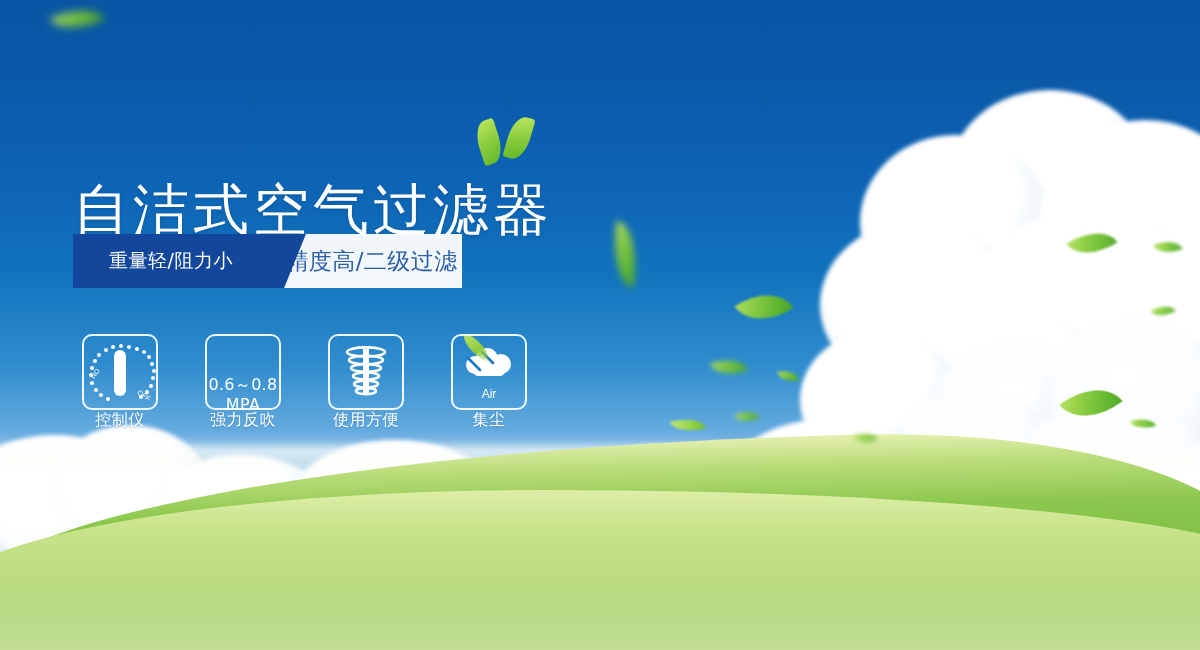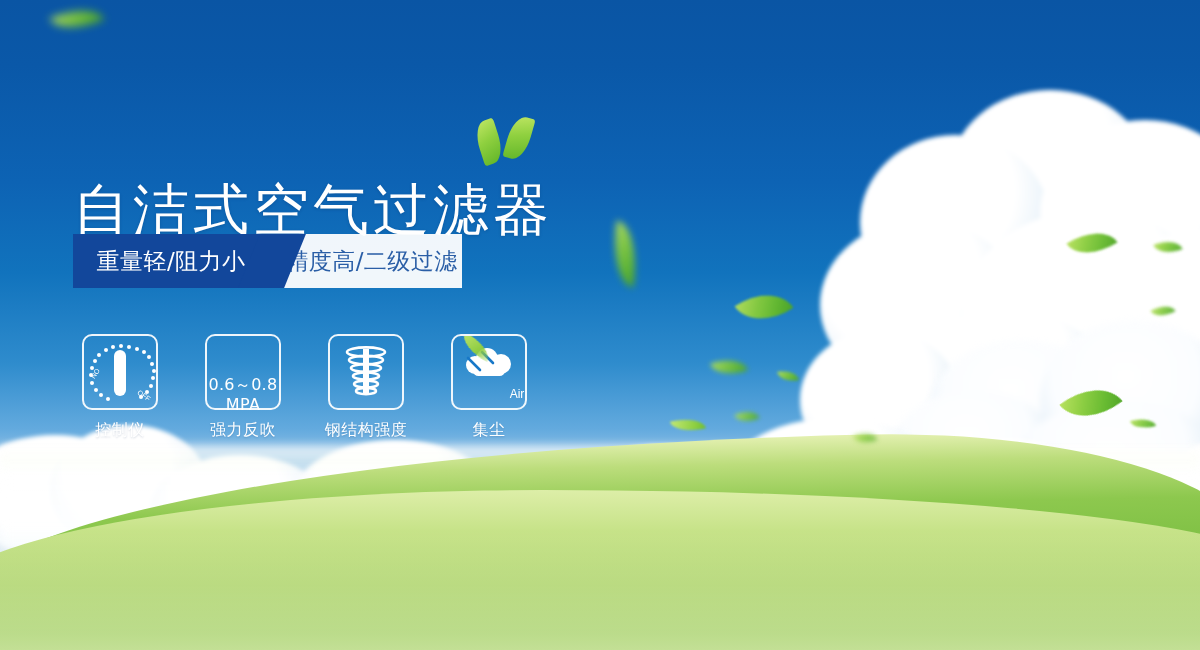--- a/index.html
+++ b/index.html
@@ -201,21 +201,21 @@
   }
   #subtitle-left {
     position: relative;
     width: 196px;
     height: 100%;
     background: #12479b;
     display: flex;
     align-items: center;
     justify-content: center;
     color: #ffffff;
-    font-size: 23px;
+    font-size: 19px;
     letter-spacing: 0.5px;
     font-family: "DejaVu Sans", "Liberation Sans", sans-serif;
     z-index: 2;
   }
   #subtitle-left::after {
     content: "";
     position: absolute;
     right: -26px;
     top: 0;
     width: 46px;
@@ -269,21 +269,20 @@
   }
   .feature-text {
     font-size: 16px;
     line-height: 20px;
     letter-spacing: 0.3px;
     font-family: "DejaVu Sans", "Liberation Sans", sans-serif;
     white-space: pre-line;
     margin-top: 46px;
   }
   .feature-label {
-    margin-top: 10px;
     font-size: 16px;
     color: #ffffff;
     letter-spacing: 0.5px;
     font-family: "DejaVu Sans", "Liberation Sans", sans-serif;
     white-space: nowrap;
     text-shadow: 0 1px 2px rgba(0,40,90,0.18);
   }
 
   
   .gauge-dot {
@@ -315,21 +314,20 @@
   
   .air-label {
     position: absolute;
     bottom: 7px;
     left: 0;
     width: 100%;
     text-align: center;
     font-size: 12px;
     color: #ffffff;
     font-family: "Liberation Sans", sans-serif;
-    padding-left: 28px;
   }
   .icon-leaf-streak {
     position: absolute;
     left: 6px;
     top: 3px;
     width: 34px;
     height: 16px;
     border-radius: 0 100% 0 100%;
     background: linear-gradient(120deg, #bde36c 0%, #8fcd42 60%, rgba(140,205,66,0.25) 100%);
     transform: rotate(28deg);
@@ -487,21 +485,21 @@
             <ellipse cx="29" cy="9" rx="19" ry="4.6"></ellipse>
             <ellipse cx="29" cy="17" rx="17" ry="4.2"></ellipse>
             <ellipse cx="29" cy="25" rx="15" ry="3.9"></ellipse>
             <ellipse cx="29" cy="33" rx="13" ry="3.6"></ellipse>
             <ellipse cx="29" cy="41" rx="12" ry="3.4"></ellipse>
             <ellipse cx="29" cy="48" rx="10" ry="3.1"></ellipse>
           </g>
           <rect x="26" y="6" width="6" height="44" fill="#ffffff"></rect>
         </svg>
       </div>
-      <div class="feature-label">钢结构强度</div>
+      <div class="feature-label">使用方便</div>
     </div>
 
 
     <div class="feature">
       <div class="feature-box" style="overflow:hidden;">
         <div class="icon-leaf-streak"></div>
         <svg width="58" height="40" viewBox="0 0 58 40" style="margin-top:-8px;" aria-hidden="true">
           <g fill="#ffffff">
             <circle cx="15" cy="17" r="9"></circle>
             <circle cx="27" cy="11" r="11"></circle>

